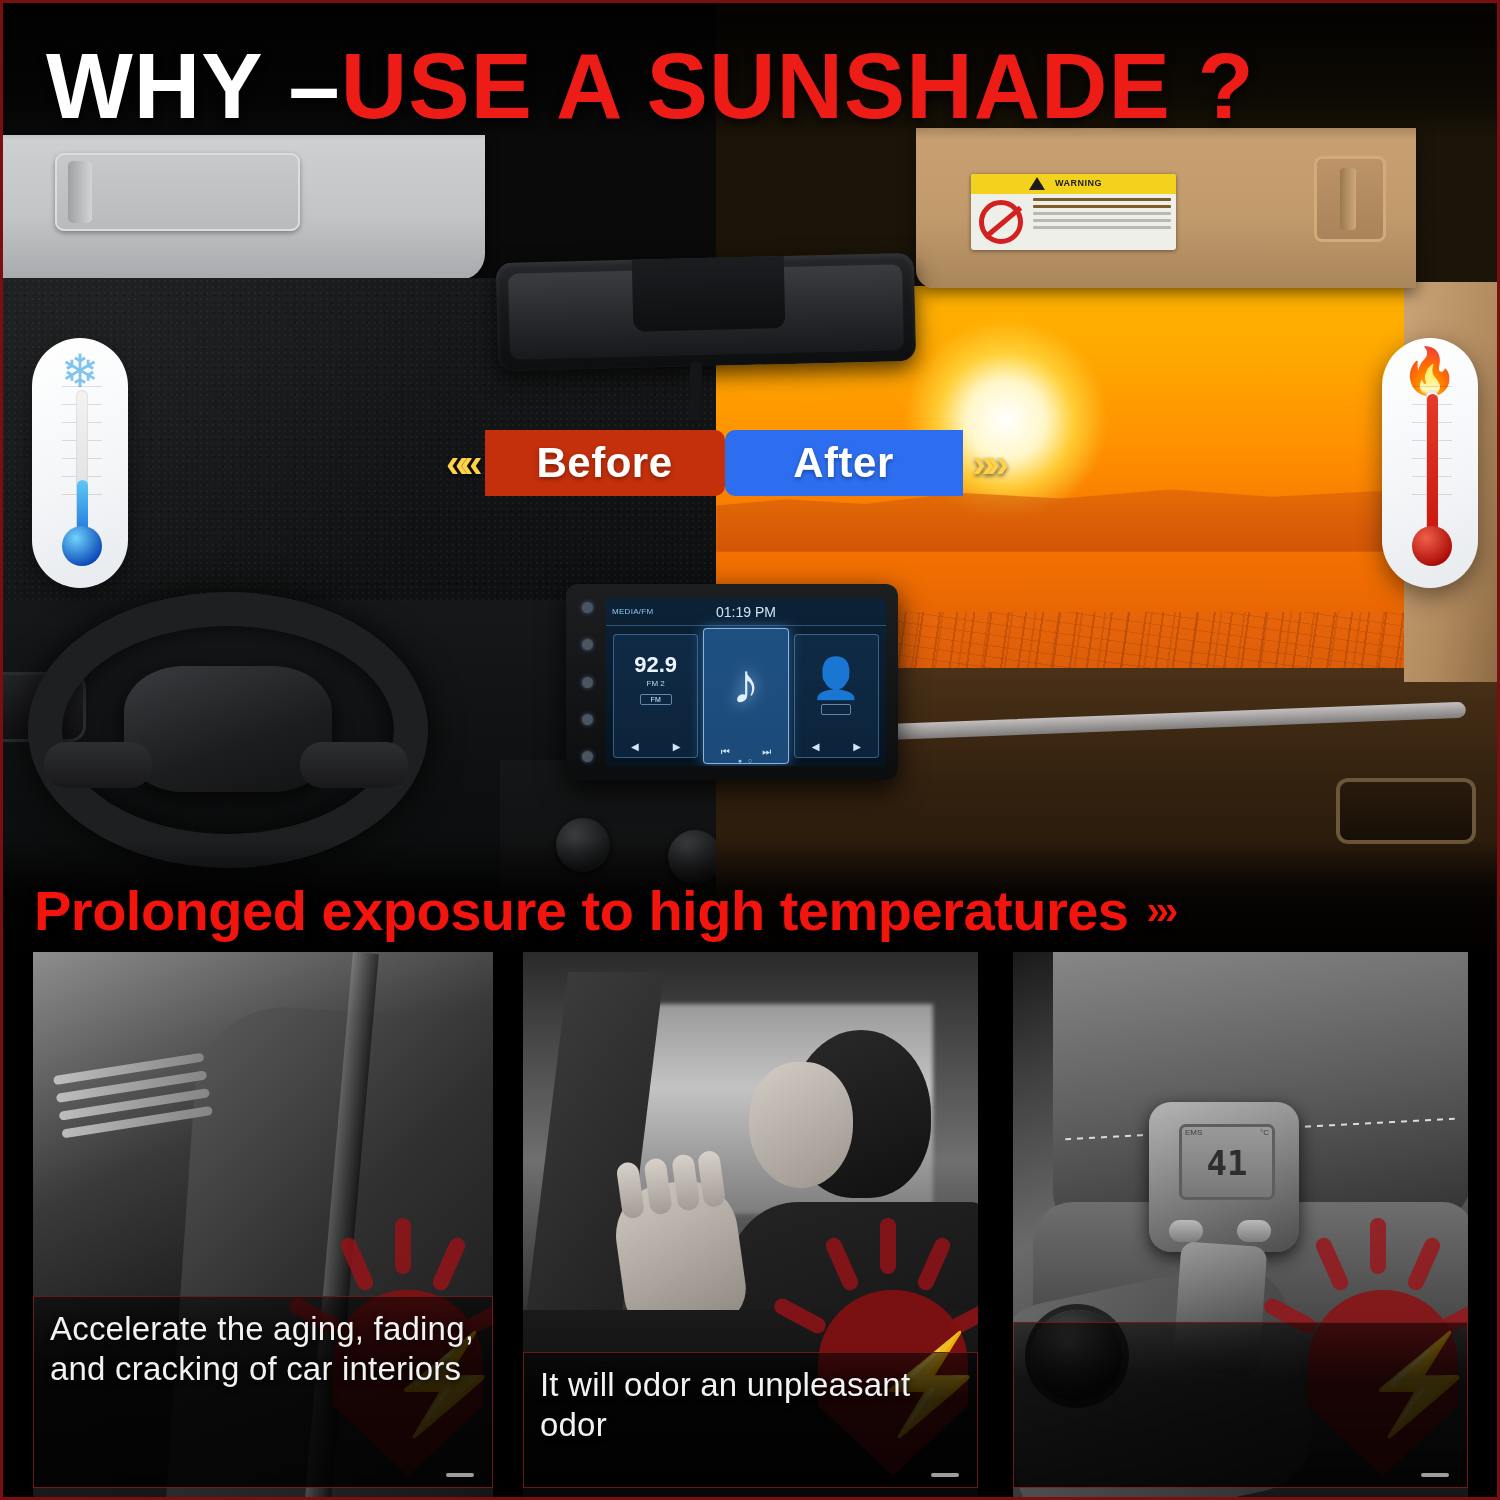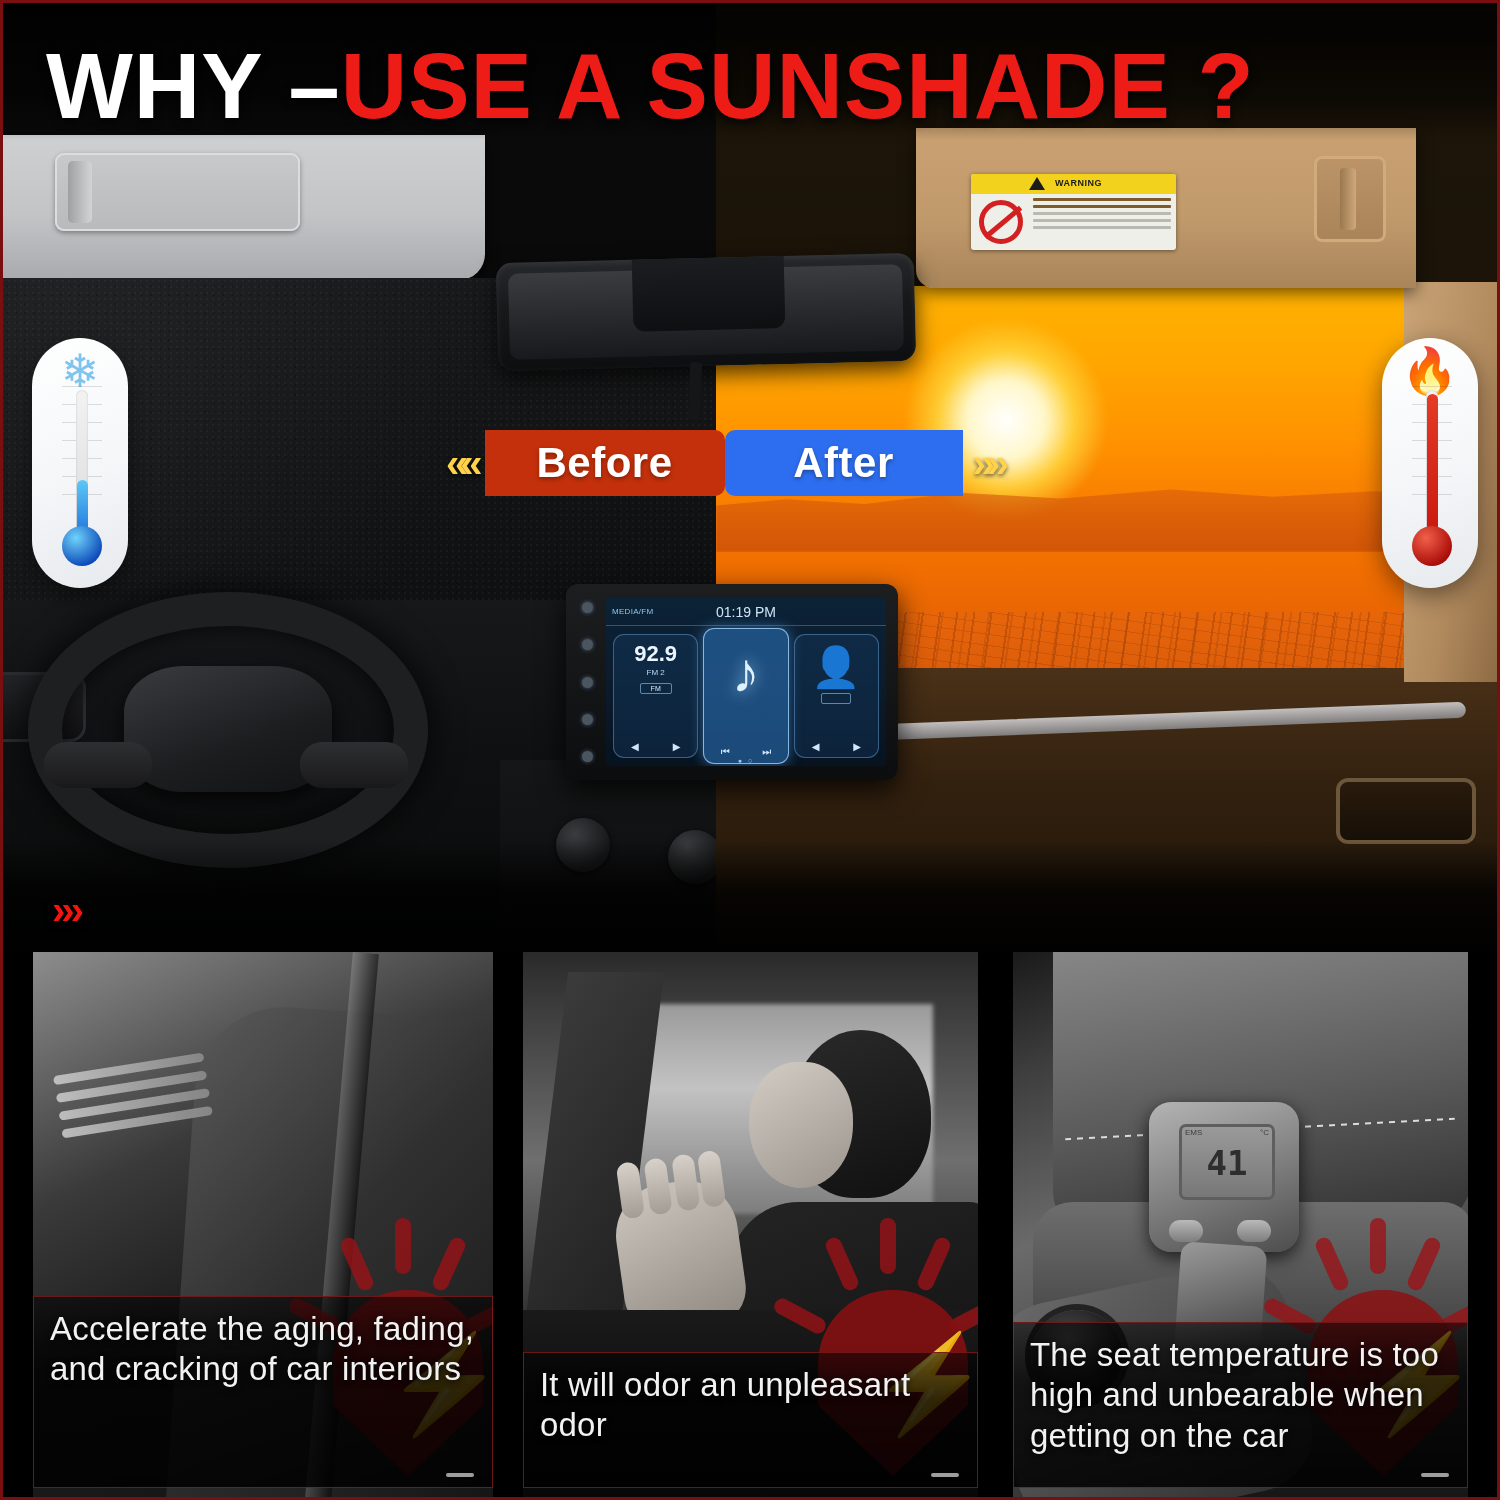--- a/index.html
+++ b/index.html
@@ -167,23 +167,23 @@
      display:flex; flex-direction:column; justify-content:space-between; align-items:center; }
   .hu-rail i { display:block; width:11px; height:11px; border-radius:50%;
      background:#4b5560; box-shadow:0 0 4px rgba(120,170,230,.5); }
   .hu-screen { position:absolute; left:40px; top:14px; width:280px; height:168px; border-radius:4px;
      background:linear-gradient(180deg,#0c2236 0%, #0a1b2c 55%, #061320 100%); overflow:hidden; }
   .hu-top { position:relative; height:28px; border-bottom:1px solid rgba(120,180,240,.35);
      display:flex; align-items:center; }
   .hu-top .tleft { position:absolute; left:6px; font-size:8px; color:#8fc6f2; letter-spacing:.3px; }
   .hu-top .tmid  { position:absolute; left:0; right:0; text-align:center; font-size:14px; color:#cfe6fa; }
   .hu-cards { display:flex; gap:5px; padding:8px 7px; height:140px; }
-  .hu-card { flex:1; border:1px solid rgba(110,170,225,.45); border-radius:11px;
+  .hu-card { flex:1; border:1px solid rgba(110,170,225,.45); border-radius:4px;
      background:rgba(25,70,115,.30); position:relative; display:flex; flex-direction:column;
-     align-items:center; justify-content:flex-start; padding-top:8px; }
+     align-items:center; justify-content:flex-start; padding-top:19px; }
   .hu-card.mid { background:rgba(45,120,195,.55); box-shadow:0 0 14px rgba(70,150,230,.6);
      border-color:rgba(160,210,250,.8); margin-top:-6px; margin-bottom:-6px; }
   .hu-freq { font-size:22px; font-weight:bold; color:#eaf5ff; line-height:1; }
   .hu-band { font-size:8px; color:#b6d9f5; margin-top:3px; }
   .hu-chip { margin-top:6px; font-size:7px; color:#d8ecff; border:1px solid rgba(150,200,240,.6);
      border-radius:2px; padding:1px 10px; }
   .hu-note { font-size:56px; color:#dff0ff; line-height:.85; margin-top:12px;
      text-shadow:0 0 16px rgba(180,225,255,.9); }
   .hu-person { font-size:40px; color:#e6f3ff; line-height:1; margin-top:4px; }
   .hu-arrows { position:absolute; bottom:5px; left:0; right:0; display:flex;
@@ -445,20 +445,21 @@
     </div>
 
     <div class="topfade"></div>
     <div class="title">
       <span class="w">WHY – </span>
       <span class="r">USE A SUNSHADE ?</span>
     </div>
 
     <div class="bannerfade"></div>
     <div class="banner">
+      <div class="txt">Prolonged exposure to high temperatures</div>
       <div class="arr">›››</div>
     </div>
   </div>
 
   <div class="panels">
 
     <div class="panel p1">
       <div class="ph ph1">
         <div class="seat"></div>
         <div class="edge"></div>
@@ -542,18 +543,17 @@
 
   <div class="cap cap1">
     <p>Accelerate the aging, fading, and cracking of car interiors</p>
     <div class="dash"></div>
   </div>
   <div class="cap cap2">
     <p>It will odor an unpleasant odor</p>
     <div class="dash"></div>
   </div>
   <div class="cap cap3">
-    <p>The seat temperature is too high and unbearable when getting on the car</p>
     <div class="dash"></div>
   </div>
 
   <div class="frame"></div>
 </div>
 
 </body></html>

